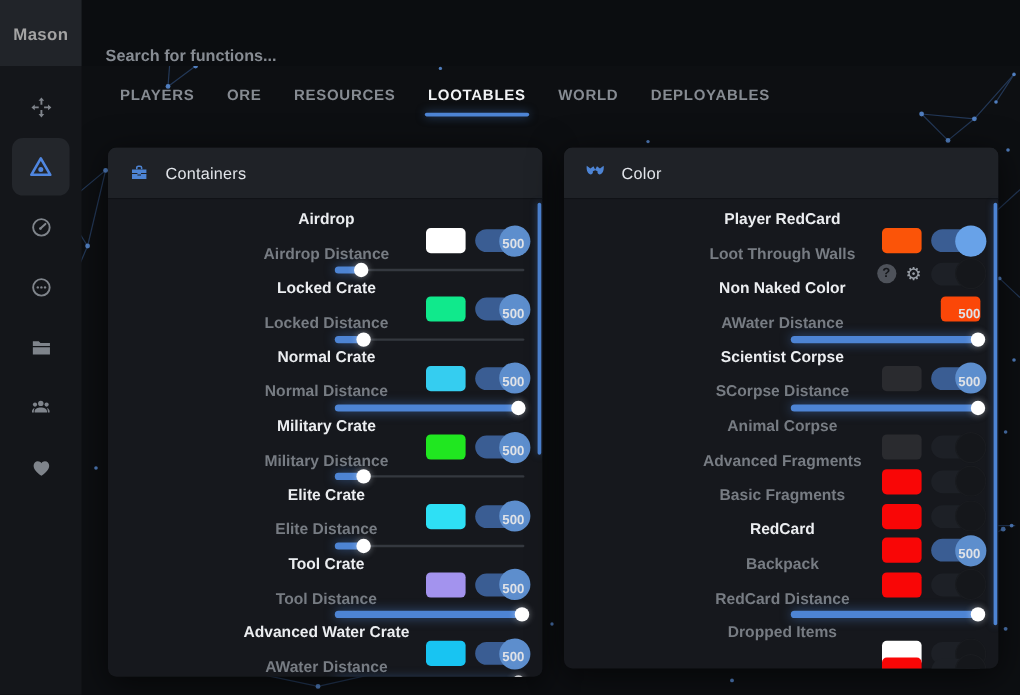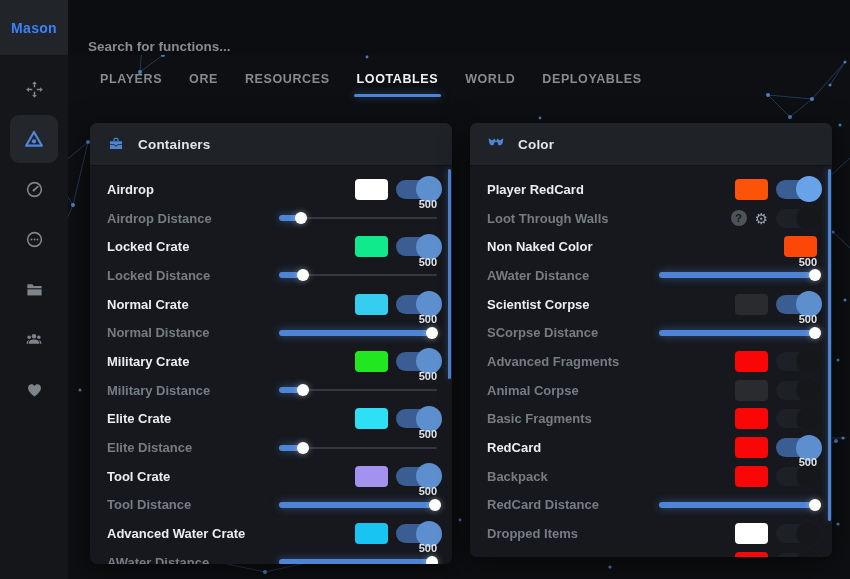--- a/index.html
+++ b/index.html
@@ -8,21 +8,21 @@
     background:#0d0f12;
     font-family:"Liberation Sans", sans-serif;
     -webkit-font-smoothing:antialiased;
   }
   #particles{position:absolute;inset:0;z-index:0;}
 
   
   .topbar{position:absolute;top:0;left:0;right:0;height:55px;background:#0b0d10;z-index:2;}
   .brand{position:absolute;left:0;top:0;width:68px;height:55px;background:#212429;
          display:flex;align-items:center;justify-content:center;
-         color:#3b82f6;font-weight:700;font-size:14px;letter-spacing:.3px;}
+         color:#a3a3a3;font-weight:700;font-size:14px;letter-spacing:.3px;}
   .searchwrap{position:absolute;left:86px;top:0;height:55px;display:flex;align-items:flex-end;}
   .searchwrap input{background:transparent;border:none;outline:none;width:330px;
          color:#cfd3d8;font-size:13.5px;font-weight:600;font-family:"Liberation Sans",sans-serif;}
   .searchwrap input::placeholder{color:#878c93;}
 
   
   .sidebar{position:absolute;left:0;top:55px;bottom:0;width:68px;background:#14161a;z-index:2;
            display:flex;flex-direction:column;align-items:center;padding-top:10px;box-sizing:border-box;}
   .side-item{width:48px;height:48px;margin-bottom:2px;border-radius:9px;
              display:flex;align-items:center;justify-content:center;color:#7f848b;}
@@ -36,27 +36,27 @@
                      background:#4d84d4;border-radius:2px;box-shadow:0 0 8px rgba(77,132,212,.6);}
 
   
   .panel{position:absolute;top:123px;width:362px;background:#16181d;border-radius:7px;
          box-shadow:0 6px 28px rgba(0,0,0,.6);overflow:hidden;z-index:1;}
   #panel-0{left:90px;height:441px;}
   #panel-1{left:470px;height:434px;}
   .panel-header{height:42px;background:#1f2227;display:flex;align-items:center;gap:13px;
                 padding:0 17px;border-bottom:1px solid #101216;}
   .panel-header .picon{color:#4d84d4;display:flex;align-items:center;}
-  .panel-title{font-size:13.5px;font-weight:700;color:#e2e5ea;letter-spacing:.2px;}
+  .panel-title{font-size:13.5px;font-weight:400;color:#e2e5ea;letter-spacing:.2px;}
   .panel-body{position:relative;padding-top:9px;}
   .scrollbar{position:absolute;right:1px;width:3px;background:#4d84d4;border-radius:2px;z-index:4;
              box-shadow:0 0 6px rgba(77,132,212,.5);}
 
   
-  .row{height:28.7px;display:flex;align-items:center;padding:0 15px 0 17px;position:relative;}
+  .row{height:28.7px;display:flex;align-items:center;padding:0 15px 0 17px;position:relative;flex-direction:column;}
   .label{font-size:13px;font-weight:600;color:#777c83;white-space:nowrap;}
   .label.bold{color:#ebedf0;font-weight:700;}
   .right{margin-left:auto;display:flex;align-items:center;gap:8px;}
   .swatch{width:33px;height:21px;border-radius:4px;flex:0 0 auto;}
   .toggle{width:41px;height:19px;border-radius:10px;position:relative;background:#1d2026;flex:0 0 auto;}
   .toggle .tknob{position:absolute;width:26px;height:26px;border-radius:50%;top:-3.5px;right:-5px;}
   .toggle.on{background:#3a5d93;}
   .toggle.on .tknob{background:#5d8ecd;}
   .toggle.on.bright .tknob{background:#68a2e8;}
   .toggle.off .tknob{background:#15171b;box-shadow:inset 0 0 0 1px rgba(255,255,255,.025);}
@@ -425,32 +425,32 @@
       </div>
       <div class="row">
         <span class="label">SCorpse Distance</span>
         <div class="slider">
           <div class="track"></div>
           <div class="fill" style="width:99%"></div>
           <div class="knob" style="left:calc(99% - 6px)"></div>
         </div>
       </div>
       <div class="row">
+        <span class="label">Animal Corpse</span>
+        <div class="right">
+          <div class="swatch" style="background: rgb(42, 43, 47);"></div>
+          <div class="toggle off">
+            <div class="tknob"></div>
+          </div>
+        </div>
+      </div>
+      <div class="row">
         <span class="label">Advanced Fragments</span>
         <div class="right">
           <div class="swatch" style="background: rgb(249, 6, 6);"></div>
-          <div class="toggle off">
-            <div class="tknob"></div>
-          </div>
-        </div>
-      </div>
-      <div class="row">
-        <span class="label">Animal Corpse</span>
-        <div class="right">
-          <div class="swatch" style="background: rgb(42, 43, 47);"></div>
           <div class="toggle off">
             <div class="tknob"></div>
           </div>
         </div>
       </div>
       <div class="row">
         <span class="label">Basic Fragments</span>
         <div class="right">
           <div class="swatch" style="background: rgb(249, 6, 6);"></div>
           <div class="toggle off">

